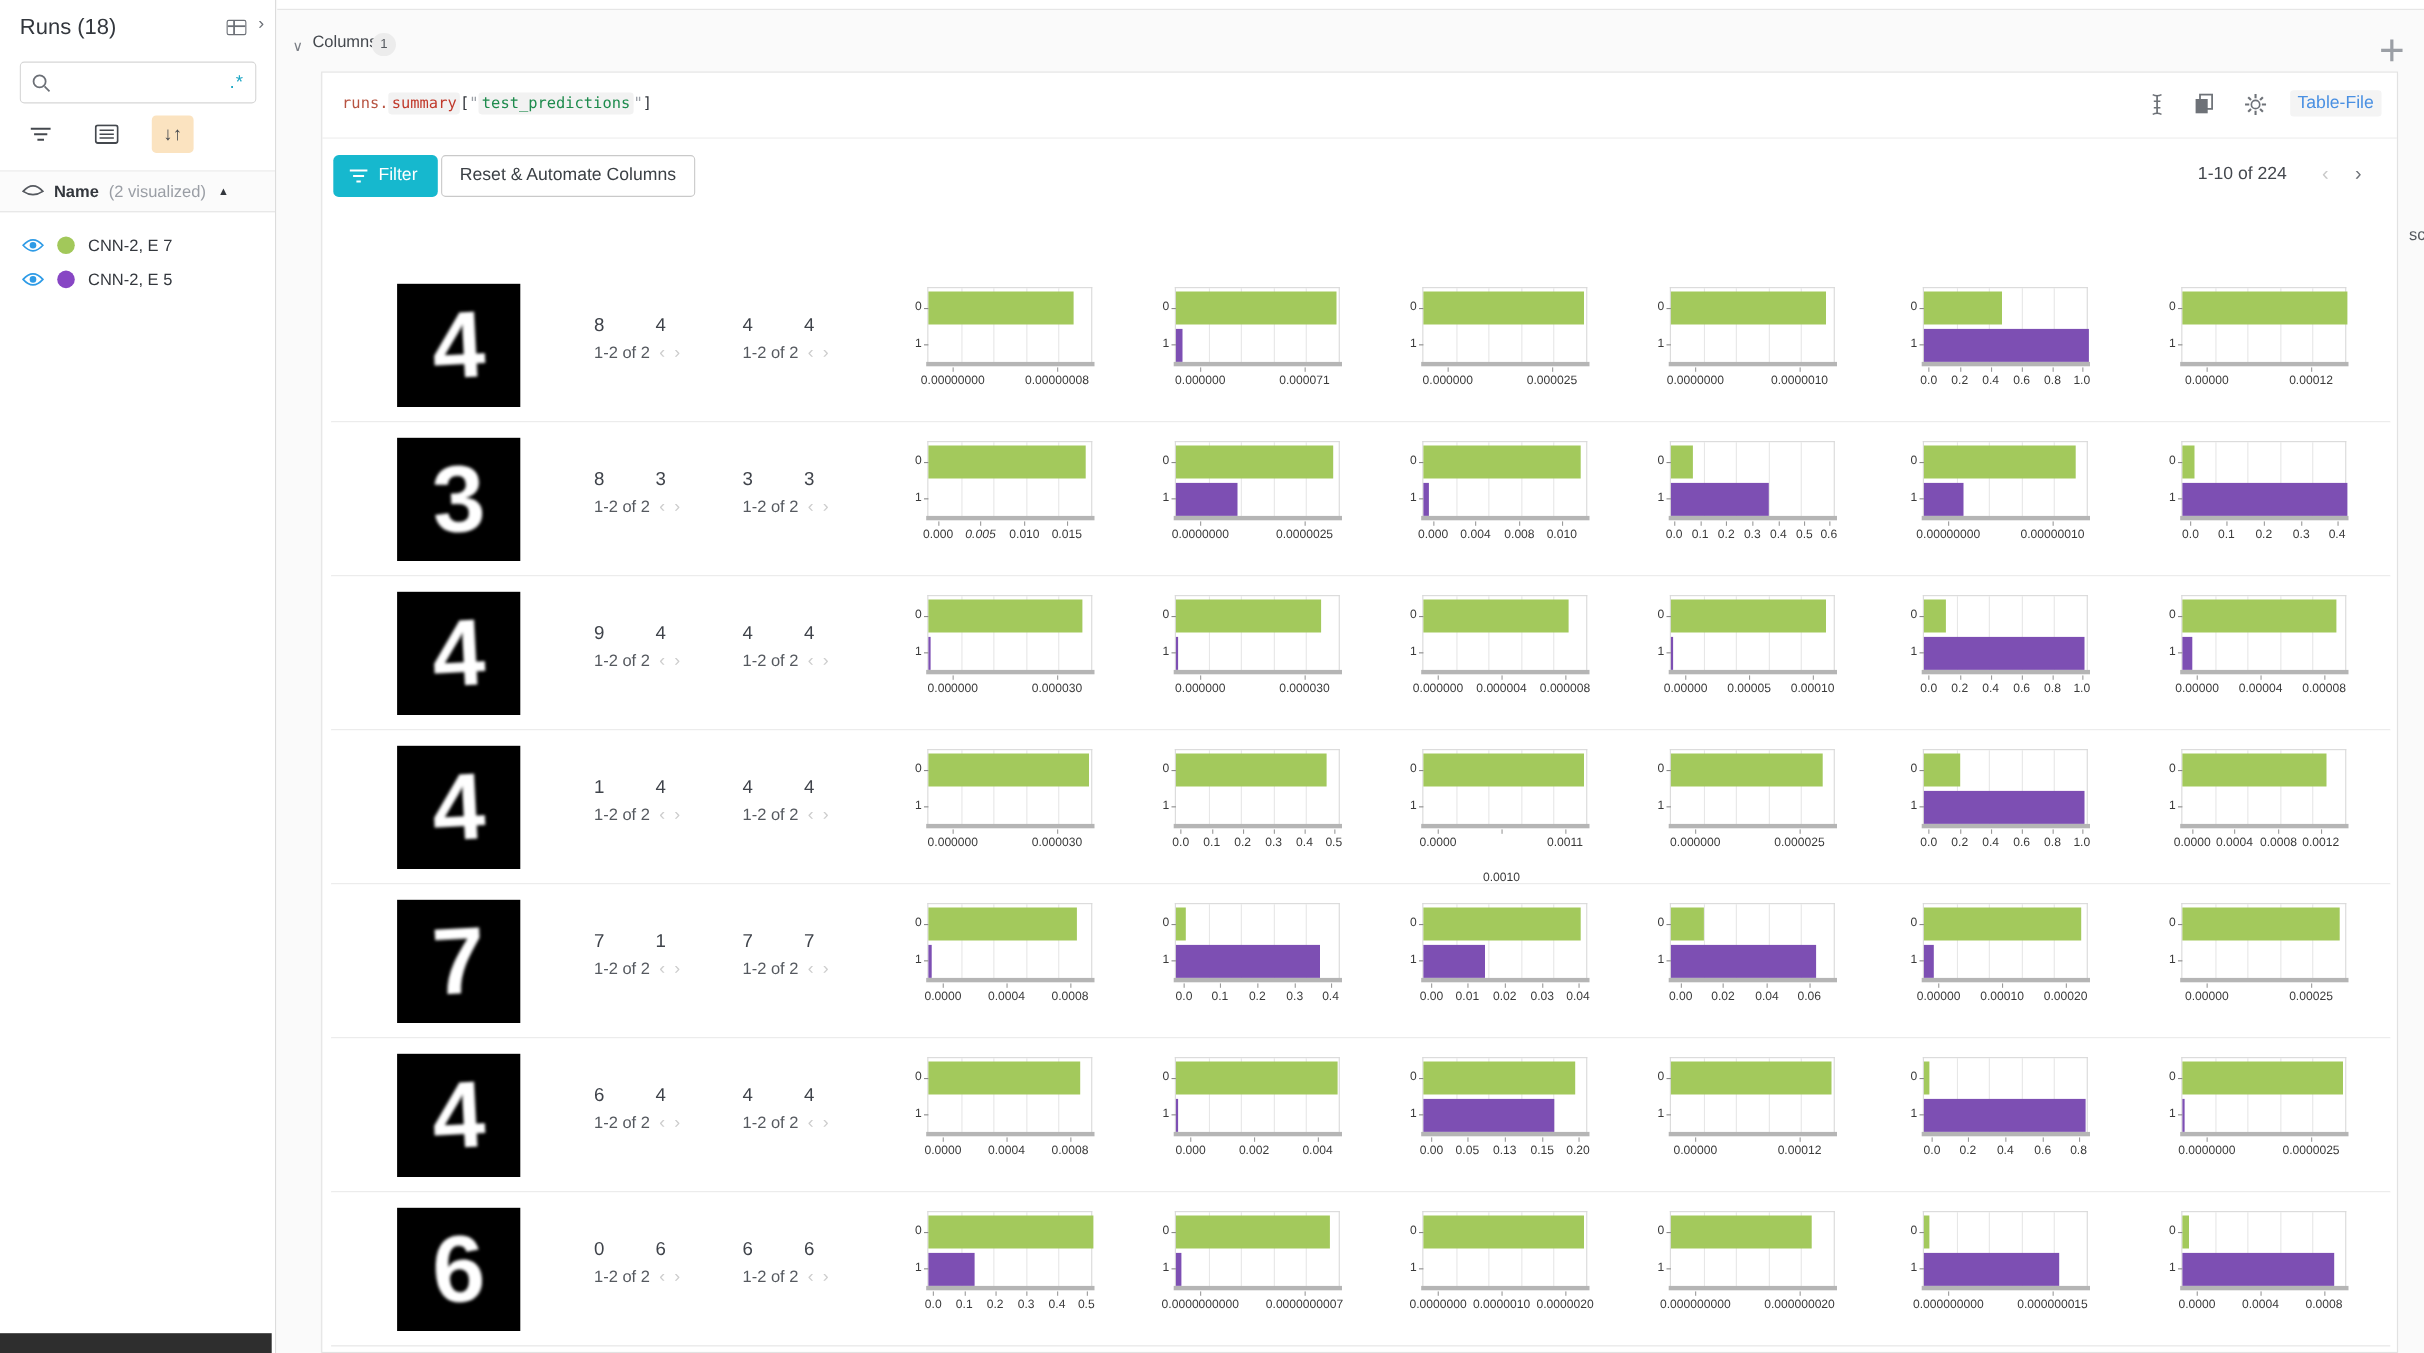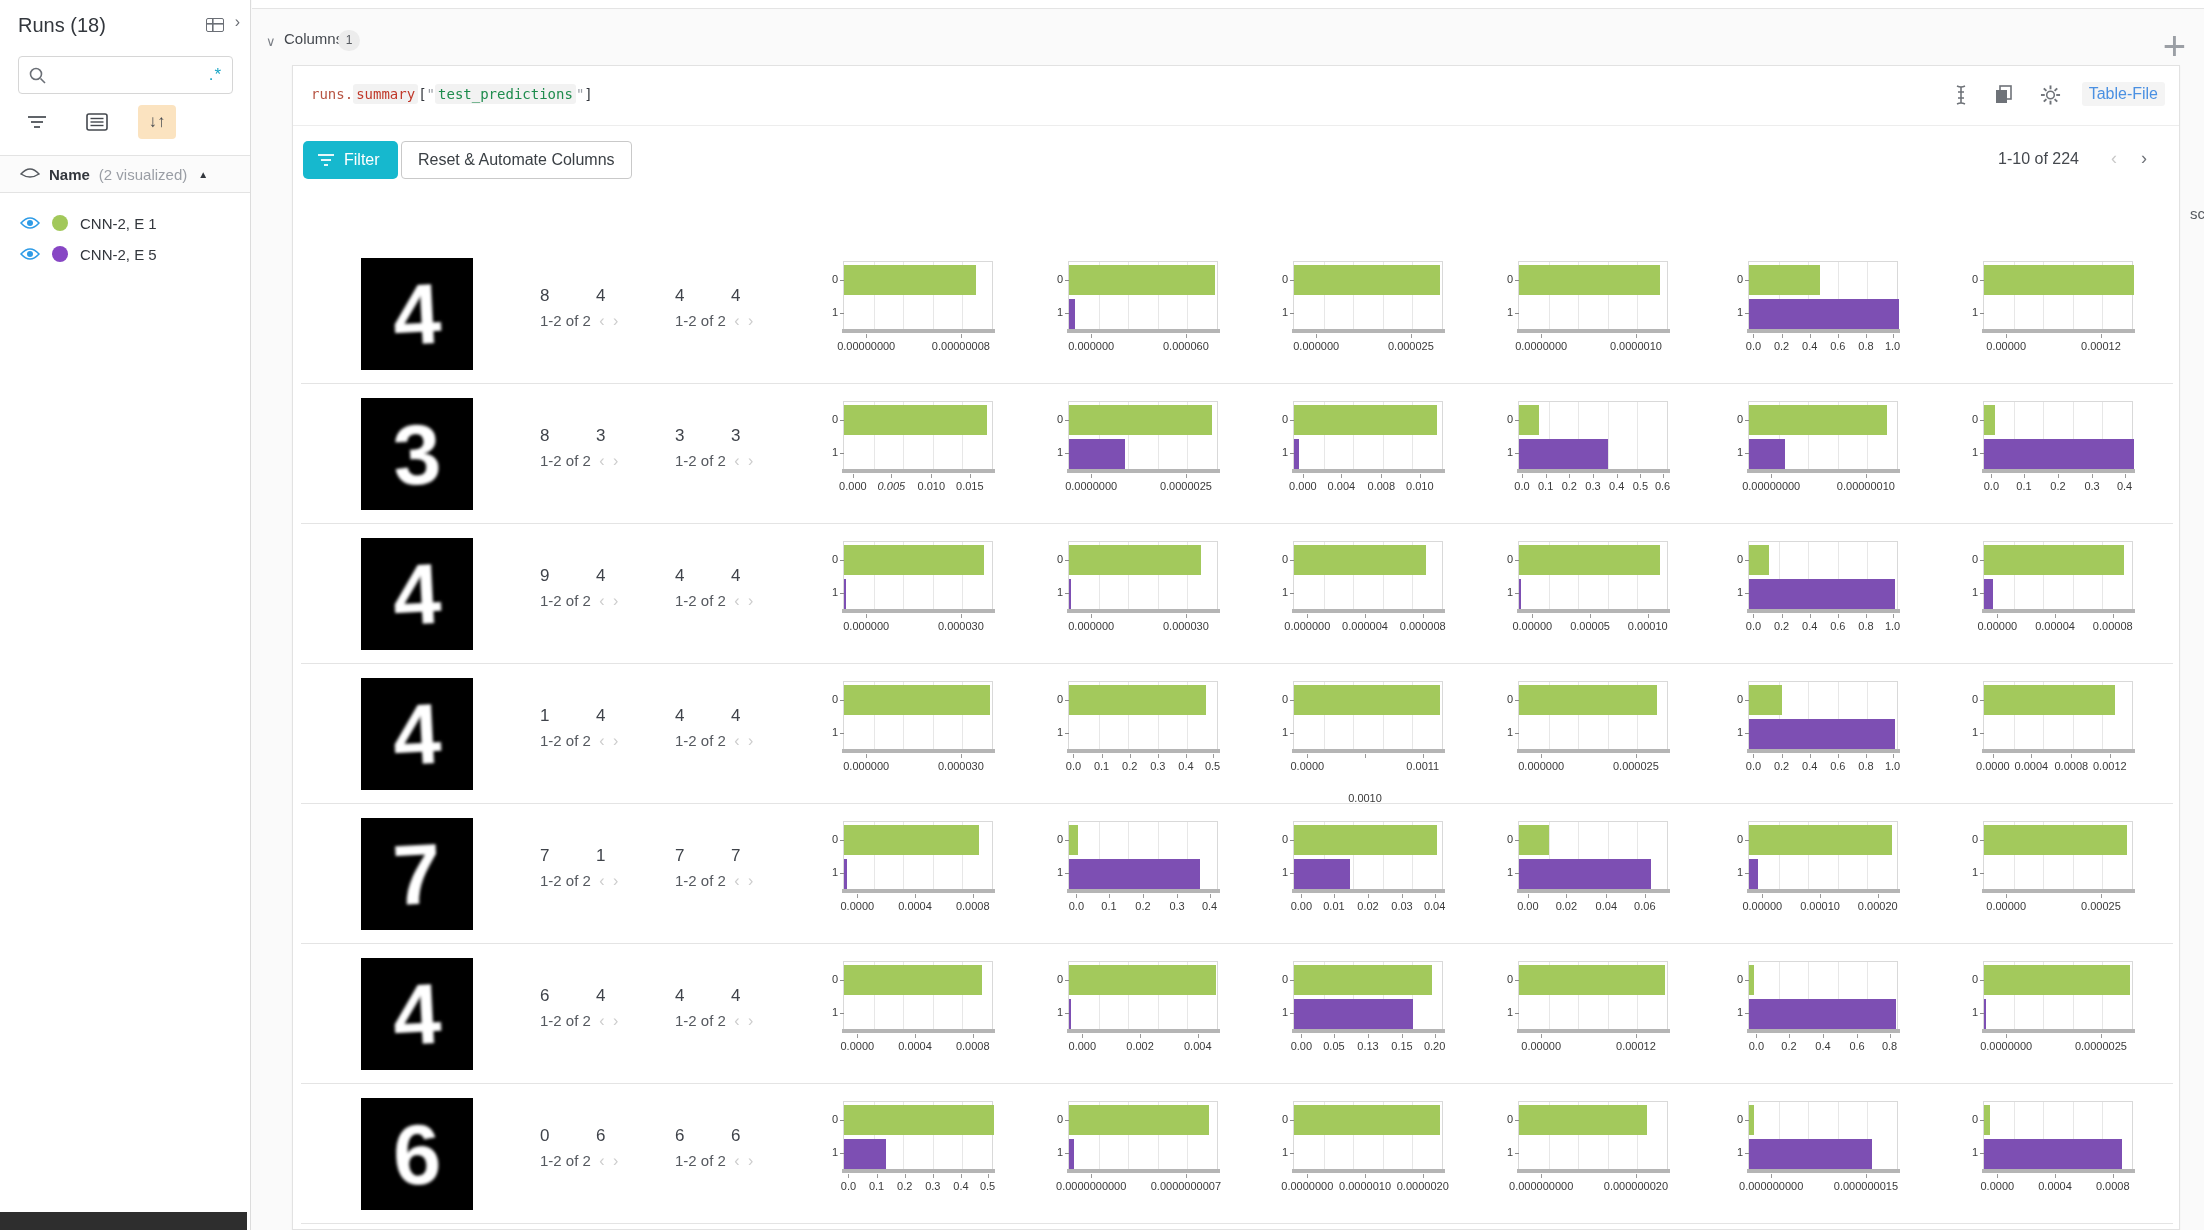--- a/index.html
+++ b/index.html
@@ -143,21 +143,21 @@
       <span class="tri">▲</span>
     </div>
 
     <div id="run-list">
         <div class="run-row" style="top: 208px;">
           <svg width="20" height="14" viewBox="0 0 20 14">
             <path d="M1 7 Q10 -3 19 7 Q10 17 1 7 Z" fill="none" stroke="#2e9be6" stroke-width="1.5"></path>
             <circle cx="10" cy="7" r="3" fill="#2e9be6"></circle>
           </svg>
           <div class="run-dot" style="background: rgb(162, 200, 90);"></div>
-          <div class="run-name">CNN-2, E 1</div>
+          <div class="run-name">CNN-2, E 7</div>
         </div>
         <div class="run-row" style="top: 239px;">
           <svg width="20" height="14" viewBox="0 0 20 14">
             <path d="M1 7 Q10 -3 19 7 Q10 17 1 7 Z" fill="none" stroke="#2e9be6" stroke-width="1.5"></path>
             <circle cx="10" cy="7" r="3" fill="#2e9be6"></circle>
           </svg>
           <div class="run-dot" style="background: rgb(135, 70, 196);"></div>
           <div class="run-name">CNN-2, E 5</div>
         </div>
       </div>
@@ -250,21 +250,21 @@
               <div class="grid" style="left: 80%;"></div>
               <div class="bar g" style="width: 145.5px; background: rgb(163, 201, 92);"></div>
               <div class="bar p" style="width: 6px; background: rgb(125, 79, 179);"></div>
               <div class="baseline"></div>
               <div class="ylab" style="top: 11px;">0</div>
               <div class="ylab" style="top: 44px;">1</div>
               <div class="ytick" style="top: 18px;"></div>
               <div class="ytick" style="top: 51px;"></div>
               <div class="xlab" style="left: 15%;">0.000000</div>
               <div class="xtick" style="left: 15%;"></div>
-              <div class="xlab" style="left: 79%;">0.000060</div>
+              <div class="xlab" style="left: 79%;">0.000071</div>
               <div class="xtick" style="left: 79%;"></div>
             </div>
             <div class="chart" style="left: 992px; top: 17px;">
               <div class="grid" style="left: 20%;"></div>
               <div class="grid" style="left: 40%;"></div>
               <div class="grid" style="left: 60%;"></div>
               <div class="grid" style="left: 80%;"></div>
               <div class="bar g" style="width: 145.5px; background: rgb(163, 201, 92);"></div>
               <div class="baseline"></div>
               <div class="ylab" style="top: 11px;">0</div>

